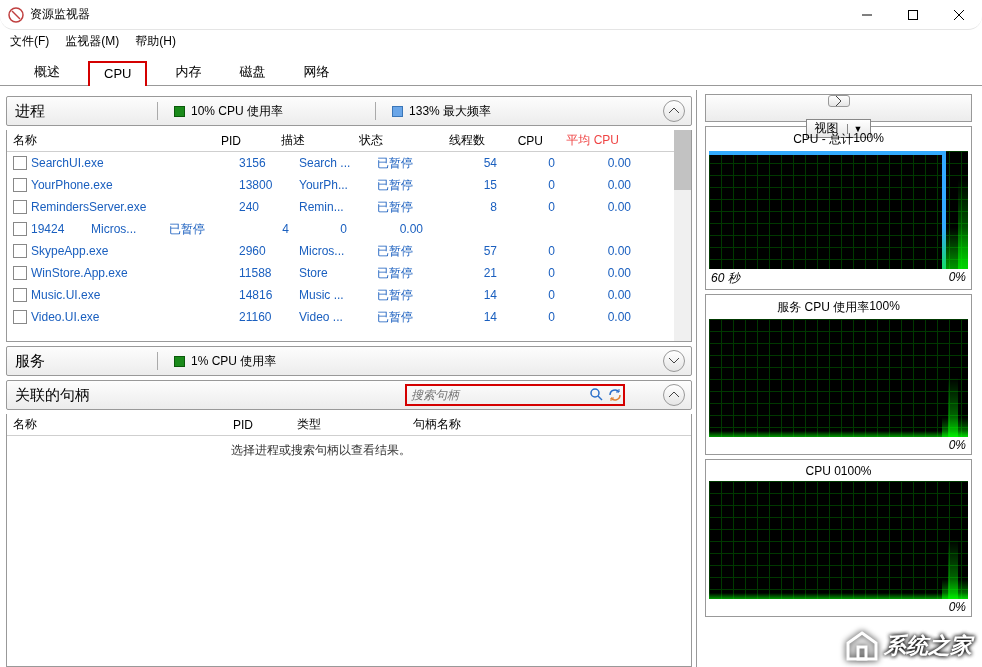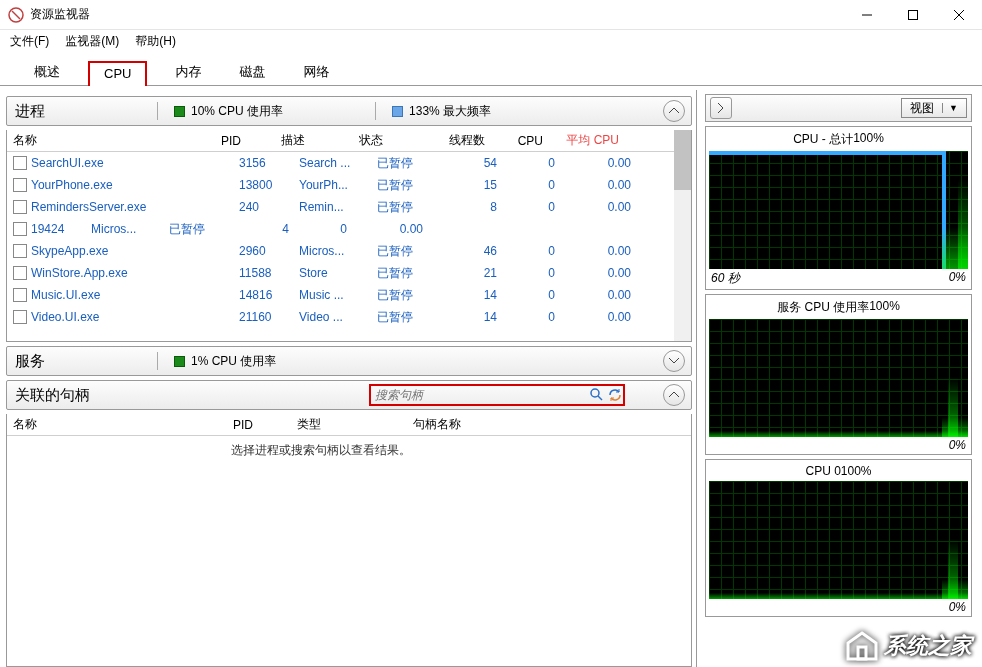--- a/index.html
+++ b/index.html
@@ -1,17 +1,17 @@
 <!DOCTYPE html>
 <html><head>
 <meta charset="utf-8">
 <style>
 * { box-sizing: border-box; margin: 0; padding: 0; }
 body { font-family: "Microsoft YaHei", "Segoe UI", Tahoma, sans-serif; font-size: 12px; background: #fff; color: #000; width: 982px; height: 667px; overflow: hidden; position: relative; }
-.titlebar { height: 30px; background: #fff; display: flex; align-items: center; padding-left: 8px; border-bottom: 1px solid #e5e5e5; }
+.titlebar { height: 30px; background: #fff; display: flex; align-items: center; padding-left: 8px; border-bottom: 1px solid #e5e5e5; border-radius: 14px; }
 .titlebar .app-icon { width: 16px; height: 16px; margin-right: 6px; }
 .titlebar .title { font-size: 12px; flex: 1; }
 .titlebar .win-controls { display: flex; }
 .titlebar .win-controls div { width: 46px; height: 30px; display: flex; align-items: center; justify-content: center; font-size: 10px; font-family: "Segoe MDL2 Assets", Arial; }
 .menubar { height: 22px; display: flex; align-items: center; gap: 16px; padding-left: 10px; font-size: 12px; }
 .tabs { display: flex; align-items: flex-end; height: 28px; padding-left: 24px; gap: 18px; font-size: 13px; border-bottom: 1px solid #999; margin-top: 6px; }
 .tabs .tab { padding: 4px 10px 5px; position: relative; top: 1px; }
 .tabs .tab.active { border: 2px solid #d40000; border-bottom: none; background: #fff; padding: 3px 14px 5px; font-weight: normal; }
 .content { display: flex; position: absolute; top: 90px; bottom: 0; left: 0; right: 0; }
 .left-pane { width: 696px; height: 100%; overflow: hidden; padding: 6px 4px 0 6px; display: flex; flex-direction: column; gap: 4px; }
@@ -34,25 +34,25 @@
 .c-desc  { width: 78px; overflow: hidden; text-overflow: ellipsis; white-space: nowrap; }
 .c-state { width: 66px; color: #1a5fbf; }
 .c-threads { width: 68px; text-align: right; padding-right: 14px; }
 .c-cpu   { width: 58px; text-align: right; padding-right: 14px; }
 .c-avg   { width: 76px; text-align: right; padding-right: 14px; }
 .col-headers .c-state, .col-headers .c-threads, .col-headers .c-cpu, .col-headers .c-avg { color: #000; }
 .col-headers .c-name, .col-headers .c-pid, .col-headers .c-desc { color: #000; }
 .scrollbar-right { width: 17px; background: #f0f0f0; position: relative; }
 .scrollbar-right::before { content: ""; position: absolute; top: 0; width: 100%; height: 60px; background: #c2c2c2; }
 .handles-panel { border: 1px solid #999; border-top: none; flex: 1; display: flex; flex-direction: column; }
-.search-box { display: flex; align-items: center; border: 2px solid #d40000; height: 22px; width: 256px; padding-left: 4px; font-style: italic; color: #888; gap: 4px; }
+.search-box { display: flex; align-items: center; border: 2px solid #d40000; height: 22px; width: 220px; padding-left: 4px; font-style: italic; color: #888; gap: 4px; }
 .search-box input { border: none; outline: none; flex: 1; font-style: italic; color: #888; font-size: 12px; background: transparent; }
 .search-icons { display: flex; gap: 2px; }
 .handles-body { padding: 6px 10px; font-size: 12px; color: #333; }
-.right-header { background: linear-gradient(#fdfdfd,#ececec); border: 1px solid #999; height: 28px; display: flex; align-items: center; padding: 0 4px; gap: 6px; }
+.right-header { background: linear-gradient(#fdfdfd,#ececec); border: 1px solid #999; height: 28px; display: flex; align-items: center; padding: 0 4px; gap: 6px; flex-direction: column; }
 .view-btn { border: 1px solid #888; background: linear-gradient(#fff,#e8e8e8); height: 20px; display: flex; align-items: center; padding: 0 8px; font-size: 12px; }
 .view-btn .dd { border-left: 1px solid #888; padding-left: 6px; margin-left: 8px; font-size: 9px; }
 .graph-panel { margin-top: 4px; border: 1px solid #999; padding: 3px 3px 1px 3px; background: #fff; }
 .graph-title { display: flex; justify-content: center; font-size: 12px; padding: 1px 2px 3px; }
 .graph-canvas { background: #000; height: 118px; position: relative; overflow: hidden; }
 .graph-canvas .grid { position: absolute; inset: 0; background-image: linear-gradient(#003800 1px, transparent 1px), linear-gradient(90deg, #003800 1px, transparent 1px); background-size: 12px 12px; }
 .graph-footer { display: flex; justify-content: space-between; font-size: 12px; padding: 1px 2px; font-style: italic; }
 .blue-line { position: absolute; border: 2px solid #33aaff; }
 .green-fill { position: absolute; bottom: 0; background: linear-gradient(to top, rgba(0,255,0,0.6), rgba(0,255,0,0)); }
 .watermark { position: absolute; right: 10px; bottom: 6px; color: #fff; font-size: 22px; font-weight: bold; font-style: italic; text-shadow: 0 0 4px #000, 0 0 4px #000; display: flex; align-items: center; gap: 4px; }
@@ -177,21 +177,21 @@
                 <span class="c-threads">4</span>
                 <span class="c-cpu">0</span>
                 <span class="c-avg">0.00</span>
               </div>
               <div class="process-row">
                 <div class="cb"></div>
                 <span class="c-name" style="width:208px">SkypeApp.exe</span>
                 <span class="c-pid">2960</span>
                 <span class="c-desc">Micros...</span>
                 <span class="c-state">已暂停</span>
-                <span class="c-threads">46</span>
+                <span class="c-threads">57</span>
                 <span class="c-cpu">0</span>
                 <span class="c-avg">0.00</span>
               </div>
               <div class="process-row">
                 <div class="cb"></div>
                 <span class="c-name" style="width:208px">WinStore.App.exe</span>
                 <span class="c-pid">11588</span>
                 <span class="c-desc">Store</span>
                 <span class="c-state">已暂停</span>
                 <span class="c-threads">21</span>

